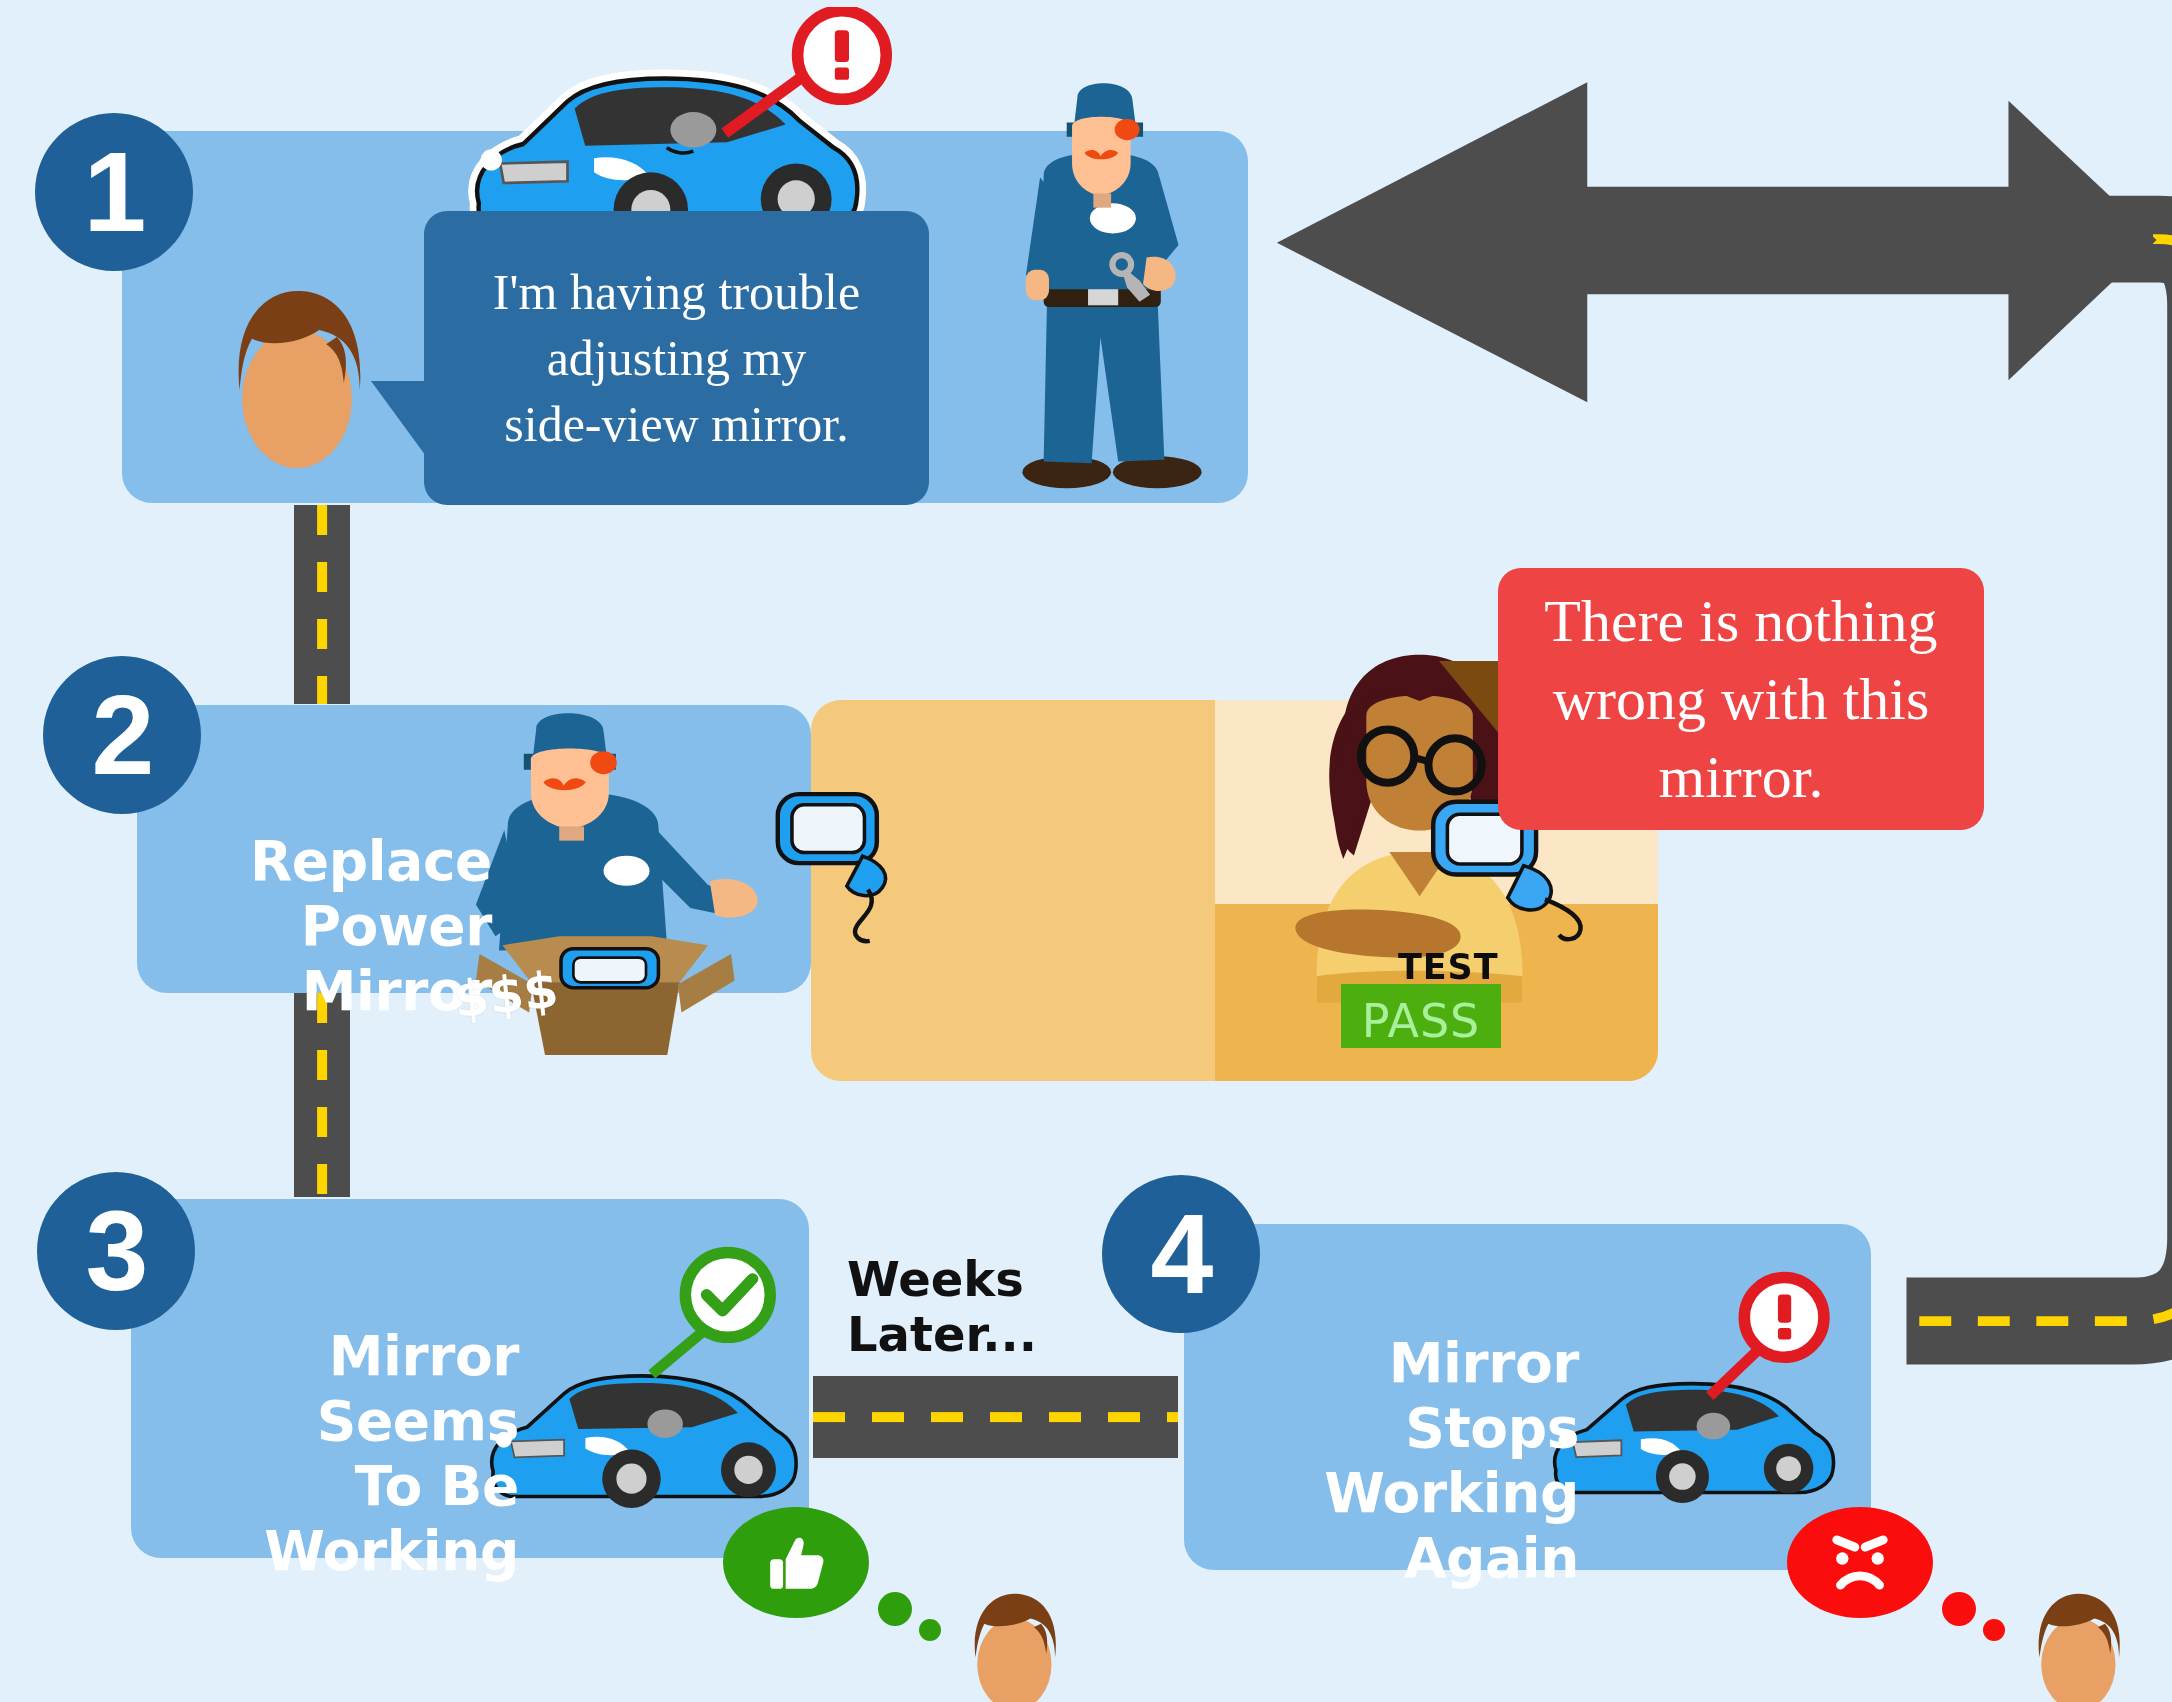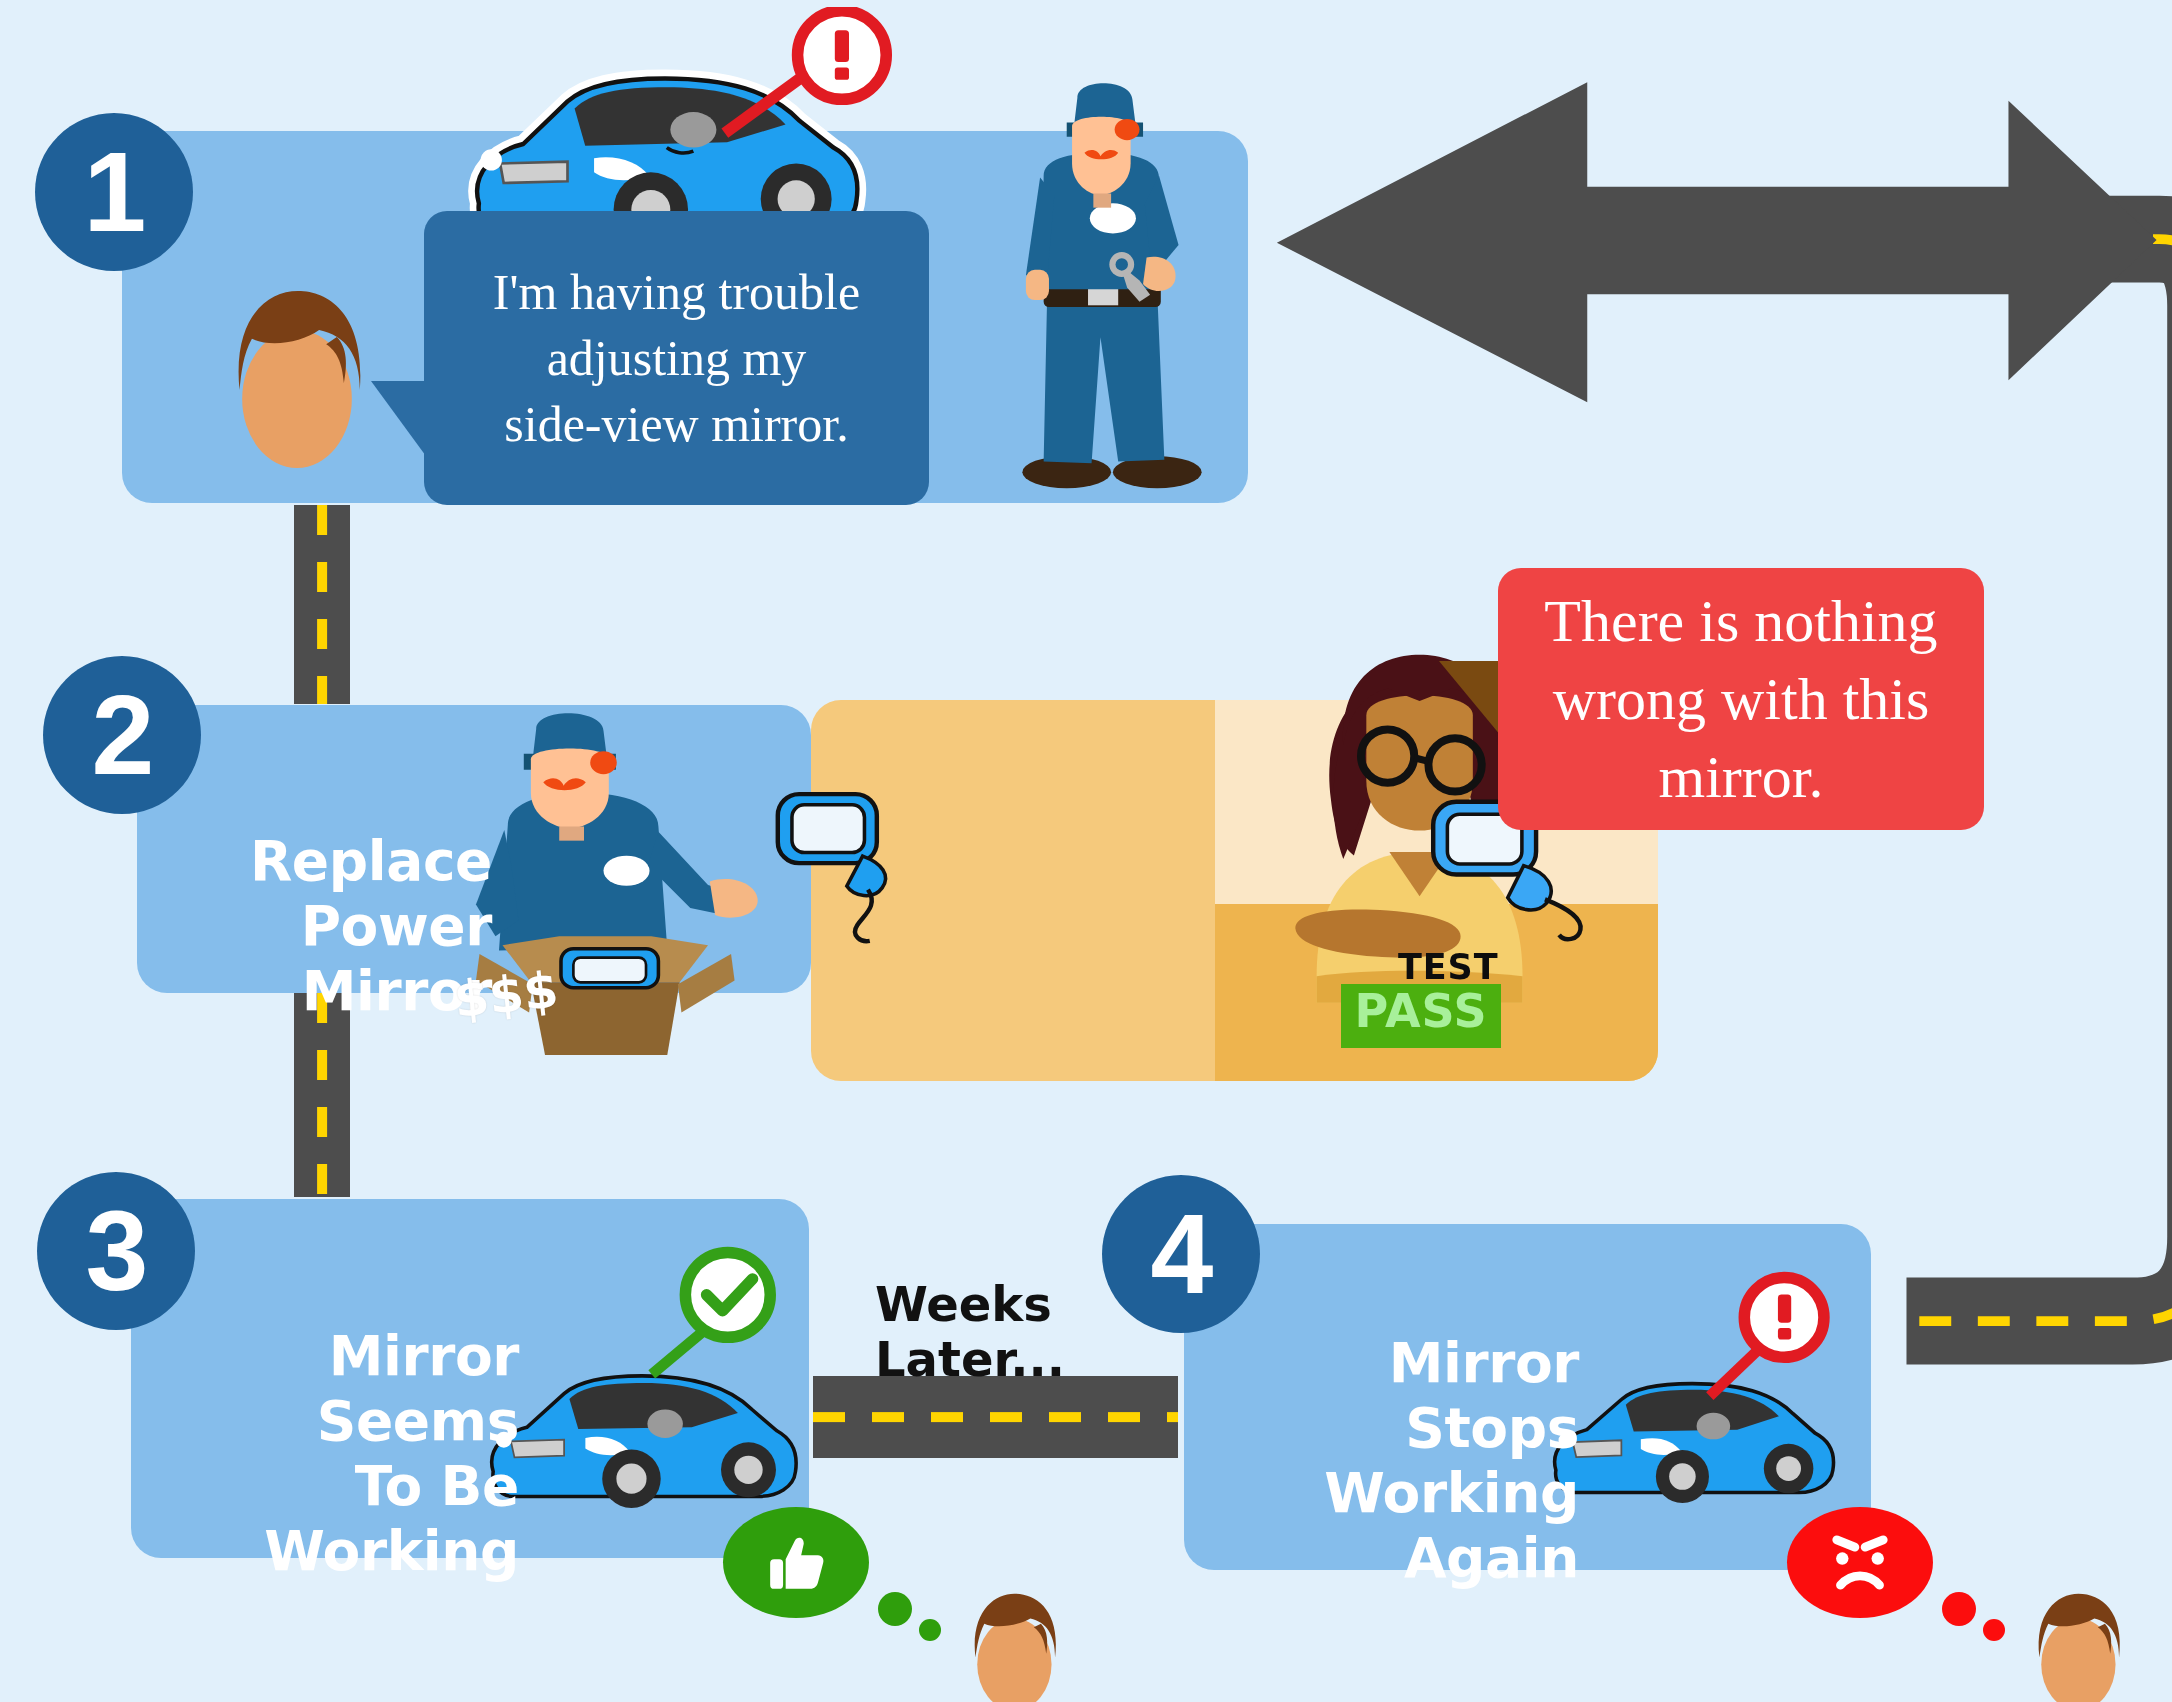--- a/index.html
+++ b/index.html
@@ -78,23 +78,23 @@
     position:absolute;
     font-size:35px;font-weight:bold;color:#0d0d0d;
     font-family:"DejaVu Sans", sans-serif;
     letter-spacing:0.9px;
     z-index:36;
   }
   .pass-badge{
     position:absolute;
     background:#4caf0f;
     color:#a8f09a;
-    font-size:46px;font-weight:bold;
+    font-size:46px;font-weight:normal;
     font-family:"DejaVu Sans", sans-serif;
-    display:flex;align-items:flex-start;justify-content:center;
+    display:flex;align-items:flex-end;justify-content:center;
     z-index:36;
     letter-spacing:0.9px;
   }
   .weeks-later{
     position:absolute;
     color:#111111;
     font-size:48px;font-weight:bold;
     font-family:"DejaVu Sans", sans-serif;
     line-height:1.15;
     white-space:pre-line;
@@ -363,21 +363,21 @@
   <div class="react-dot" style="left:878px;top:1592px;width:34px;height:34px;background:#2f9e0c;"></div>
   <div class="react-dot" style="left:919px;top:1619px;width:22px;height:22px;background:#2f9e0c;"></div>
 
   <svg class="abs head" width="115" height="124" style="left:956px;top:1583px;" viewBox="0 0 130 140">
     <ellipse cx="66" cy="92" rx="42" ry="52" fill="#e8a064"></ellipse>
     <path d="M22 84 C16 34 42 12 66 12 C92 12 118 32 112 84 C112 58 102 44 84 40
              C70 48 46 52 32 46 C26 58 24 70 22 84 Z" fill="#7a3f15"></path>
     <path d="M96 46 C104 54 104 68 102 80 C100 64 96 56 88 50 Z" fill="#7a3f15"></path>
   </svg>
 
-  <div class="weeks-later" style="left:847px;top:1222px;width:231px;margin-left:28px;">
+  <div class="weeks-later" style="left:847px;top:1197px;width:231px;">
     <span>Weeks
 Later...</span>
   </div>
 
   <div class="panel" style="left:1184px;top:1224px;width:687px;height:346px;"></div>
 
   <div class="step-num" style="left:1102px;top:1175px;">
     <span>4</span>
   </div>
 

